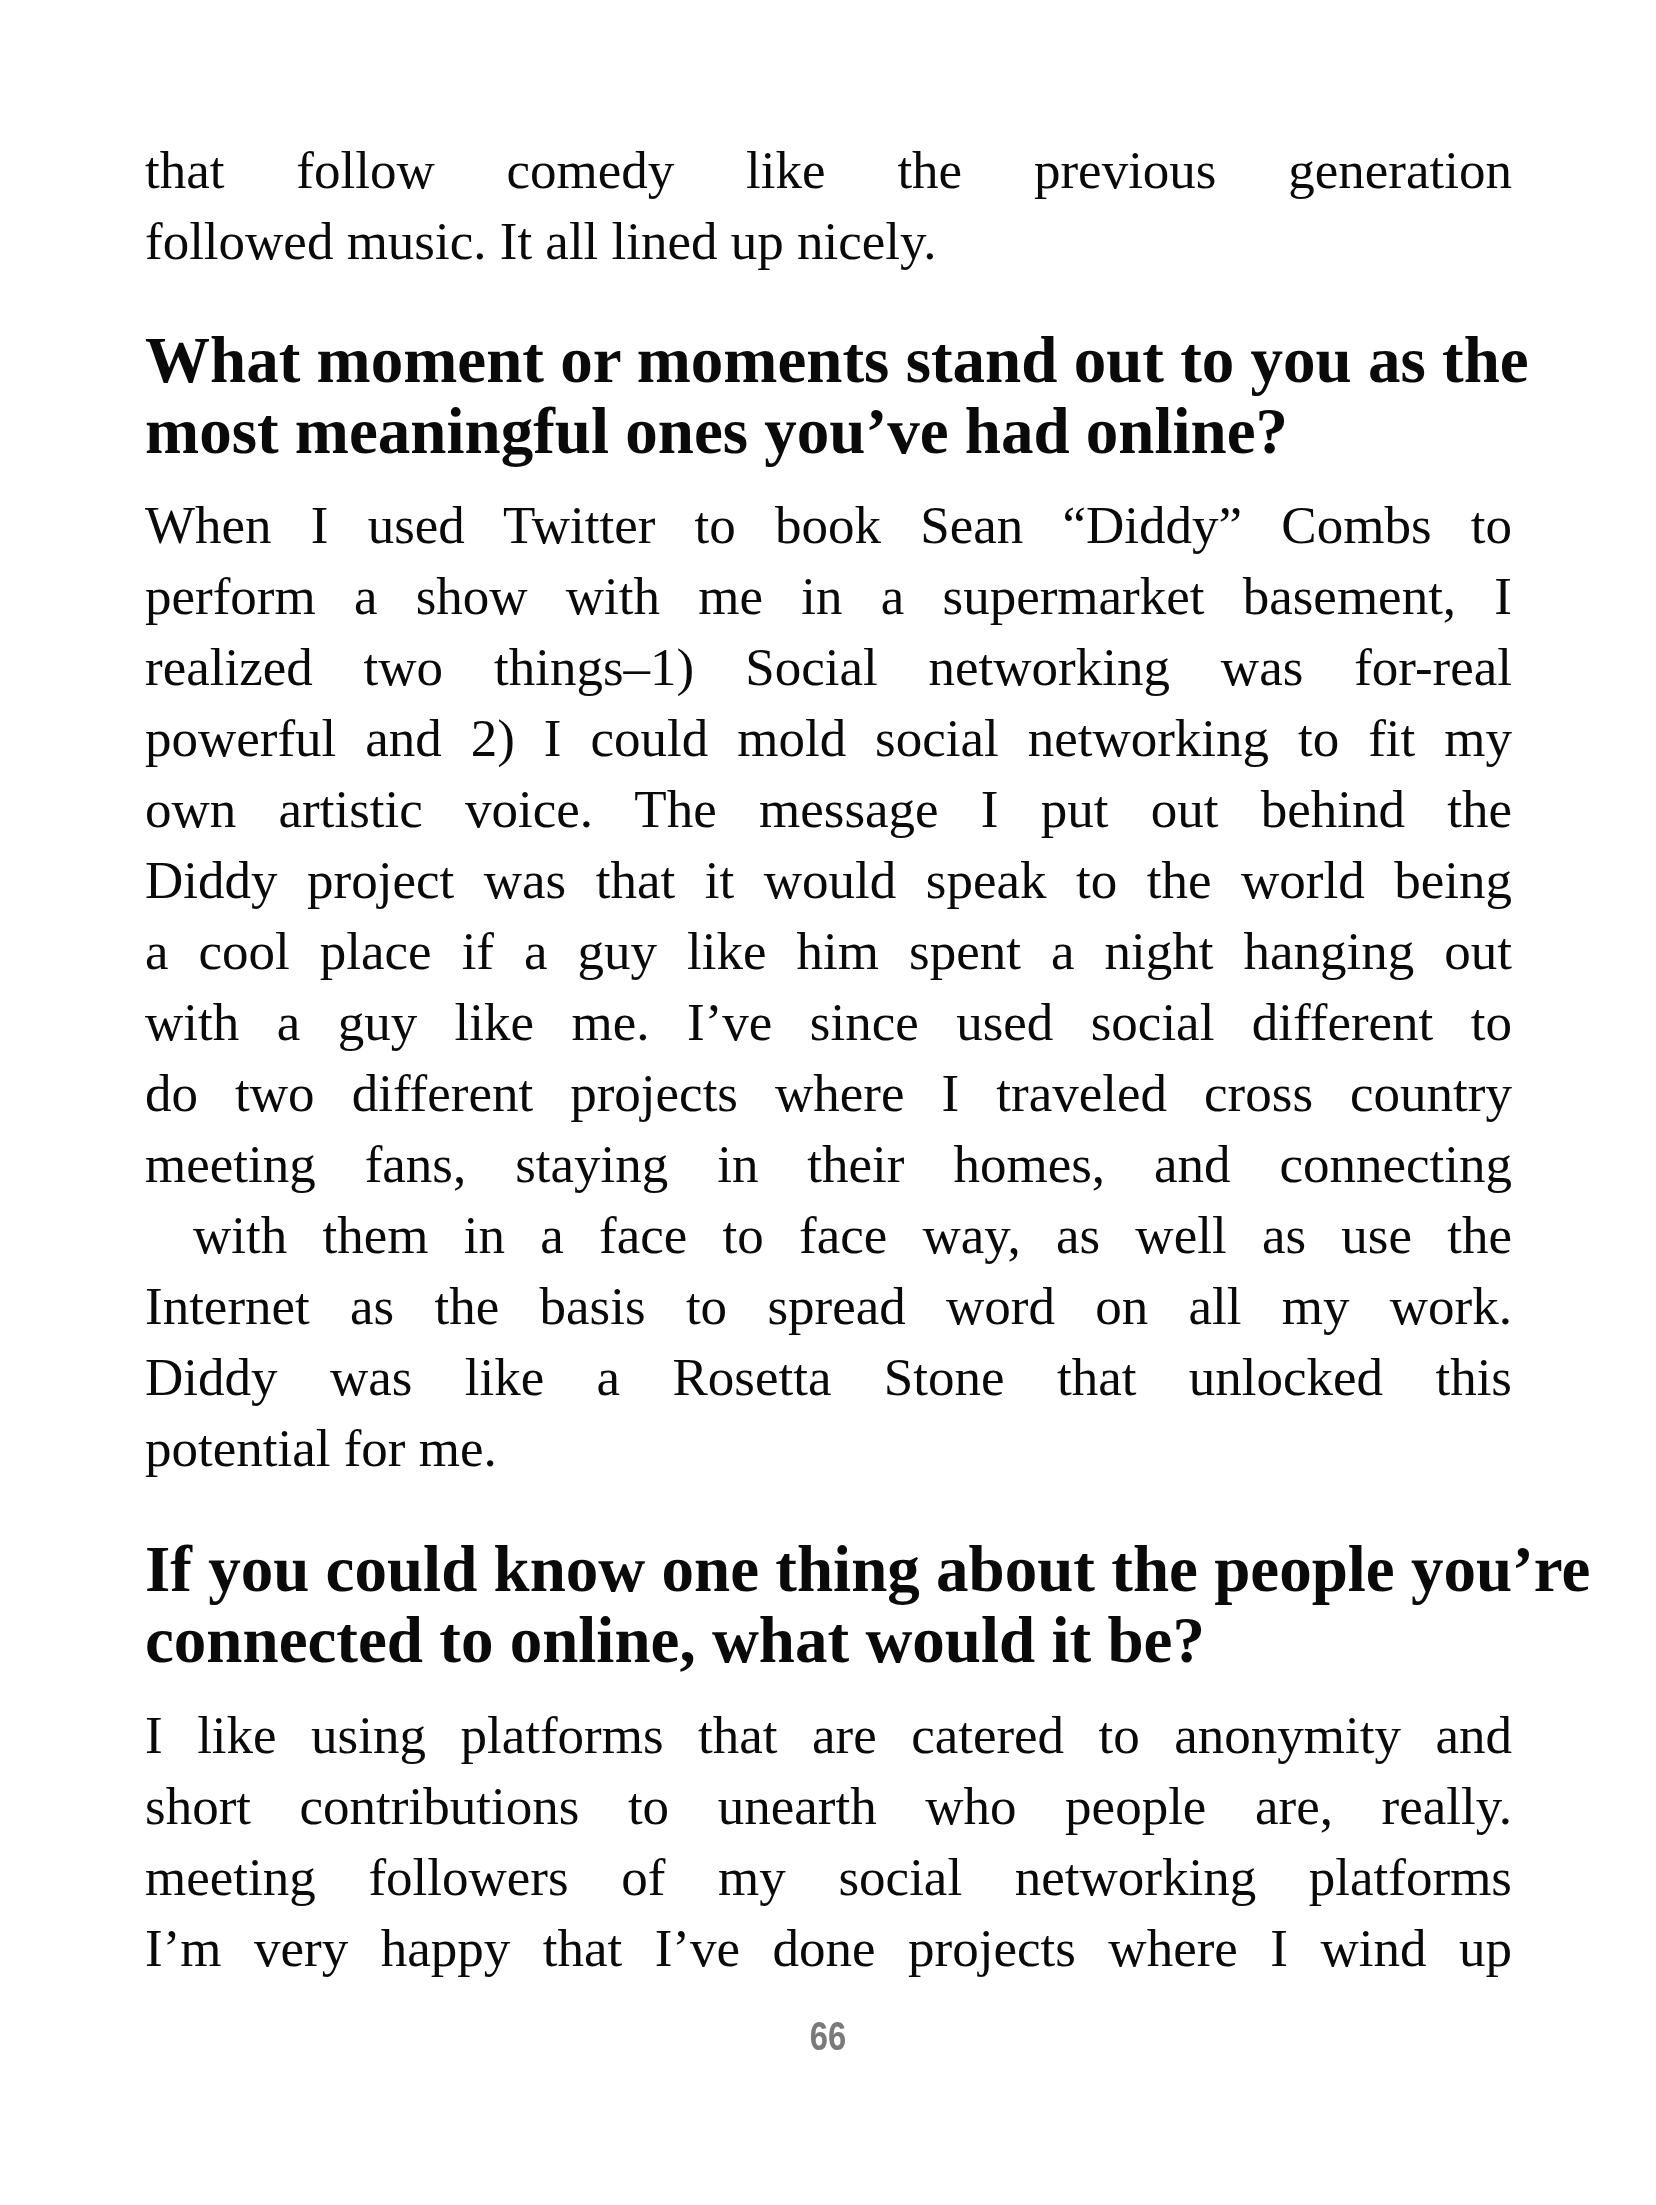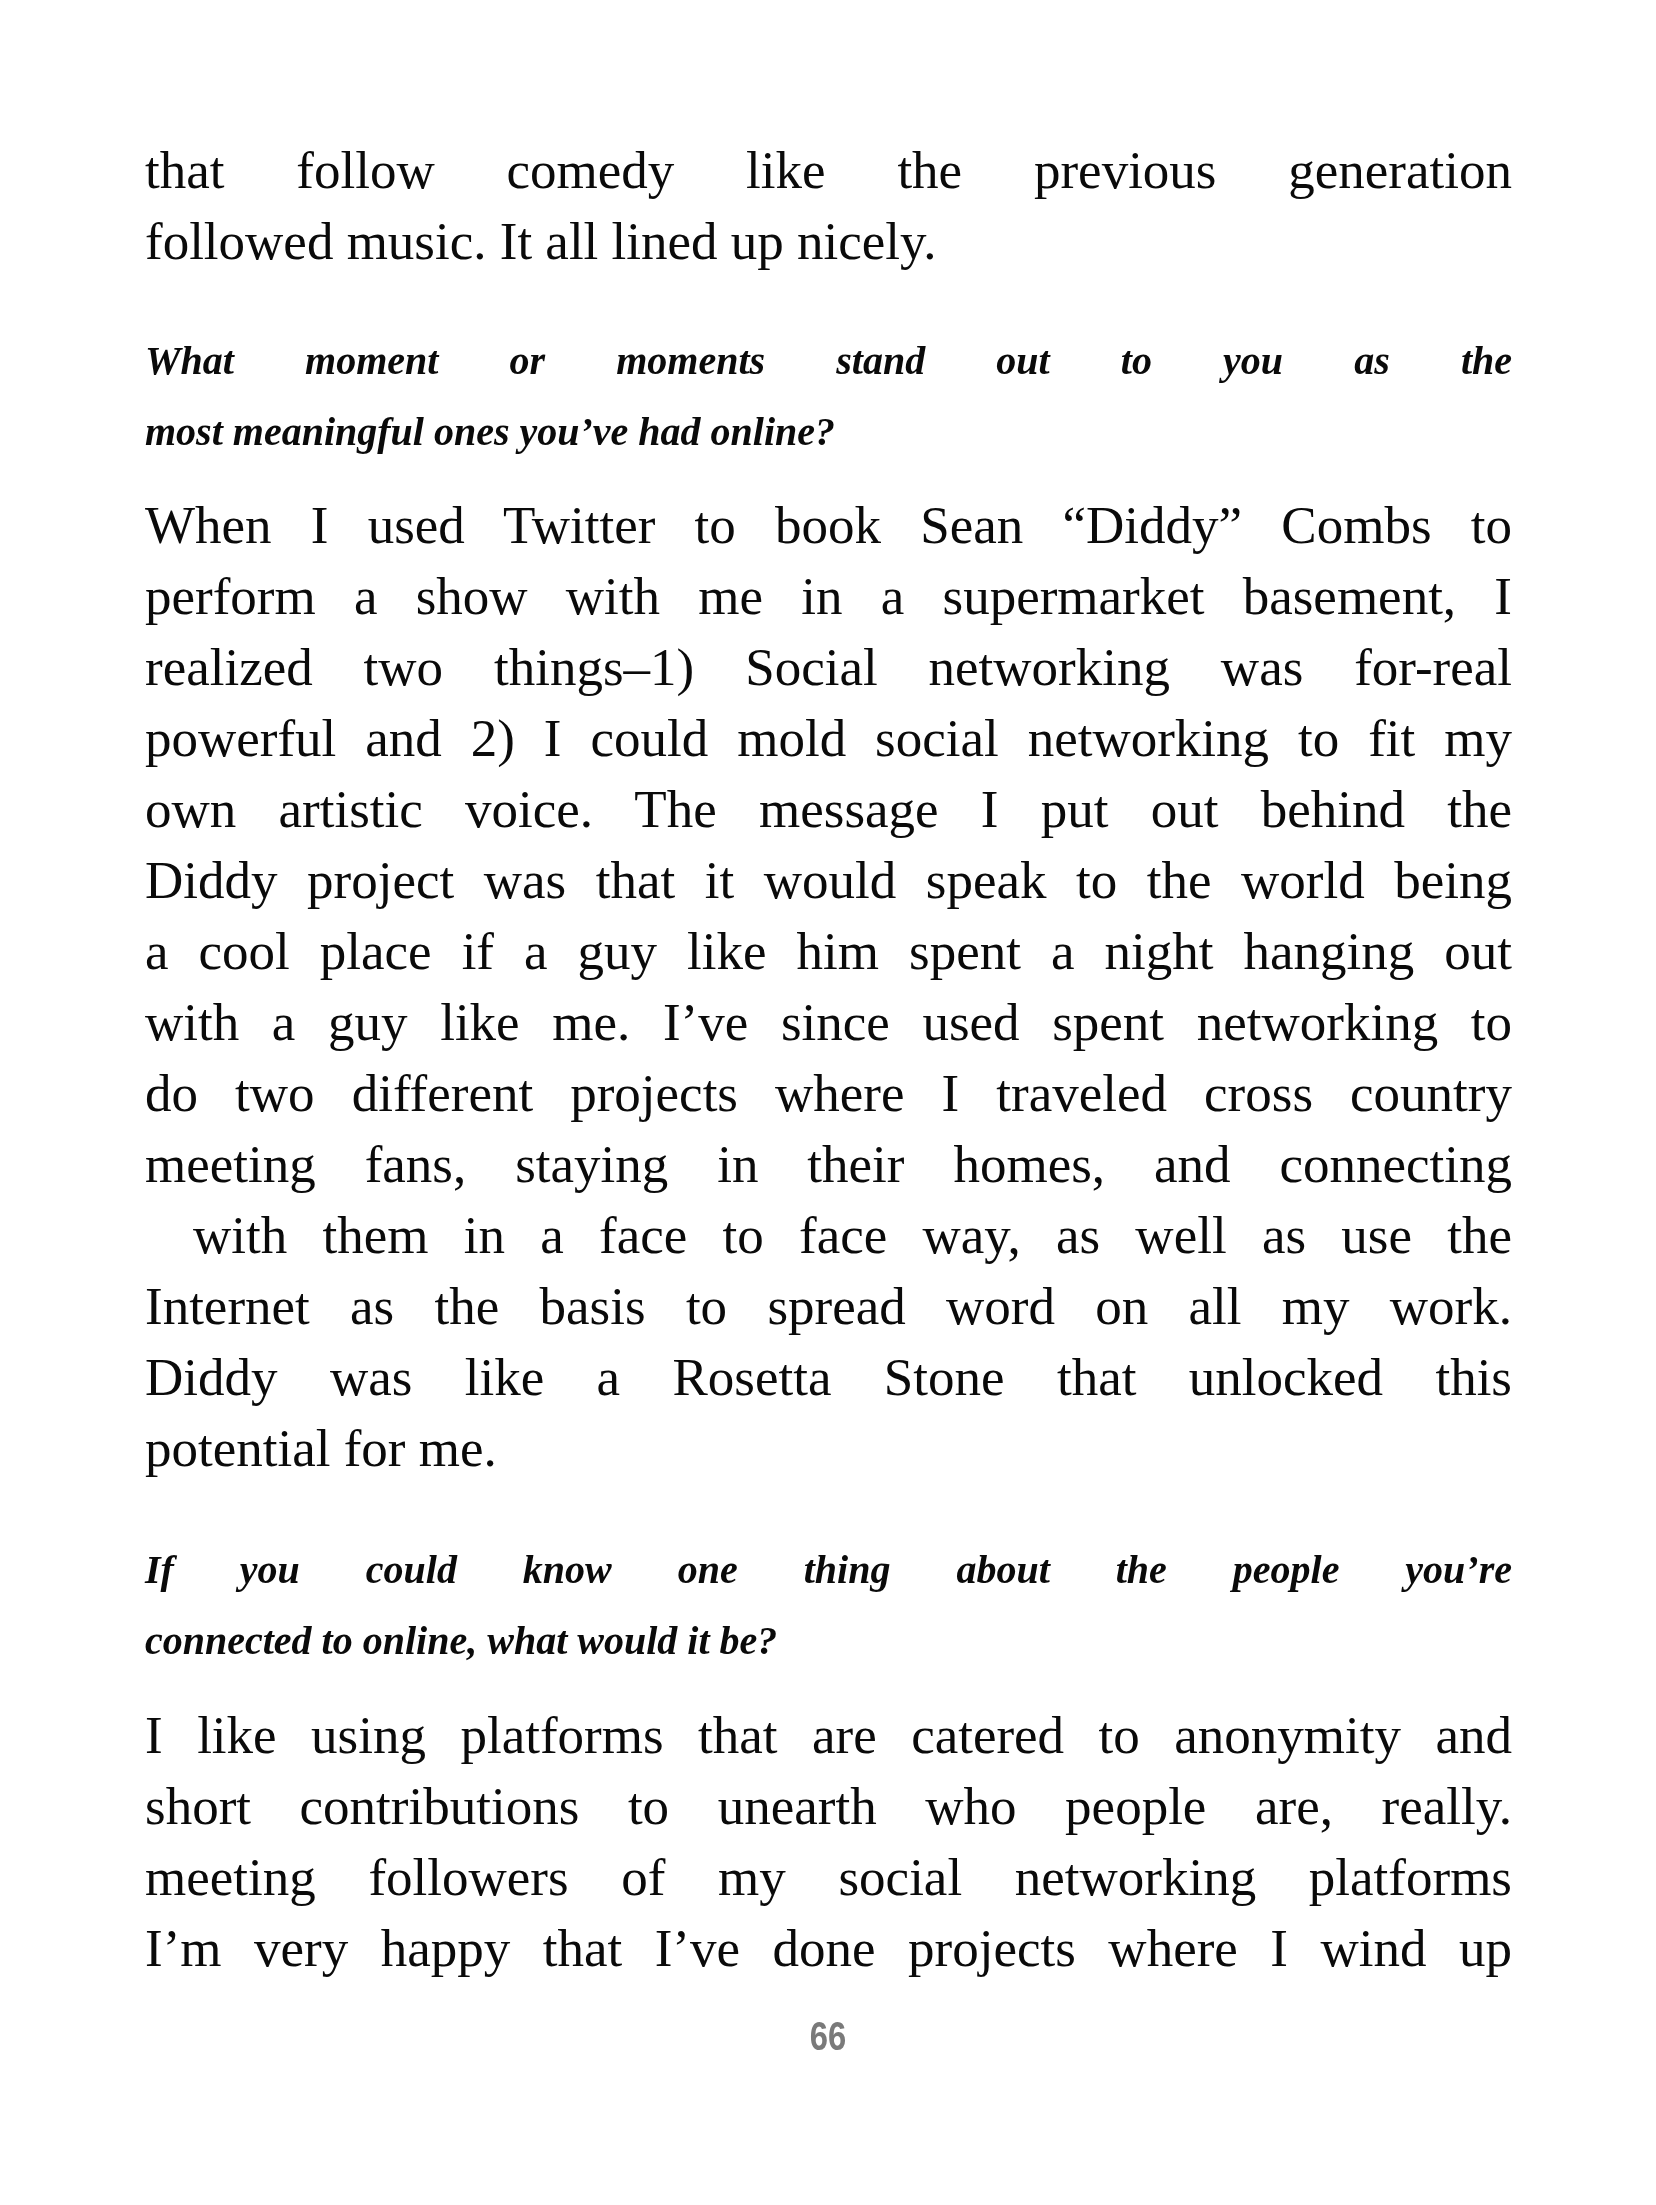--- a/index.html
+++ b/index.html
@@ -36,22 +36,21 @@
     text-align: justify;
     text-align-last: justify;
     overflow: visible;
   }
   .line.last {
     text-align: left;
     text-align-last: left;
   }
   .heading .line {
     font-weight: bold;
-    font-size: 40px;
-    font-style: italic;
+    font-size: 65px;
   }
   .page-number {
     position: absolute;
     left: 0;
     width: 1656px;
     top: 2014px;
     text-align: center;
     font-family: "Liberation Sans", "DejaVu Sans", sans-serif;
     font-weight: bold;
     font-size: 40px;
@@ -77,21 +76,21 @@
   </div>
 
   <div class="block paragraph" style="top:490px;">
     <span class="line" style="display: block;">When I used Twitter to book Sean “Diddy” Combs to</span>
     <span class="line" style="display: block;">perform a show with me in a supermarket basement, I</span>
     <span class="line" style="display: block;">realized two things–1) Social networking was for-real</span>
     <span class="line" style="display: block;">powerful and 2) I could mold social networking to fit my</span>
     <span class="line" style="display: block;">own artistic voice. The message I put out behind the</span>
     <span class="line" style="display: block;">Diddy project was that it would speak to the world being</span>
     <span class="line" style="display: block;">a cool place if a guy like him spent a night hanging out</span>
-    <span class="line" style="display: block;">with a guy like me. I’ve since used spent networking to</span>
+    <span class="line" style="display: block;">with a guy like me. I’ve since used social different to</span>
     <span class="line" style="display: block;">do two different projects where I traveled cross country</span>
     <span class="line" style="display: block;">meeting fans, staying in their homes, and connecting</span>
     <span class="line" style="display: block; margin-left: 48px;">with them in a face to face way, as well as use the</span>
     <span class="line" style="display: block;">Internet as the basis to spread word on all my work.</span>
     <span class="line" style="display: block;">Diddy was like a Rosetta Stone that unlocked this</span>
     <span class="line last" style="display: block;">potential for me.</span>
   </div>
 
   <div class="block heading" style="top:1534px;">
     <span class="line" style="display: block;">If you could know one thing about the people you’re</span>

